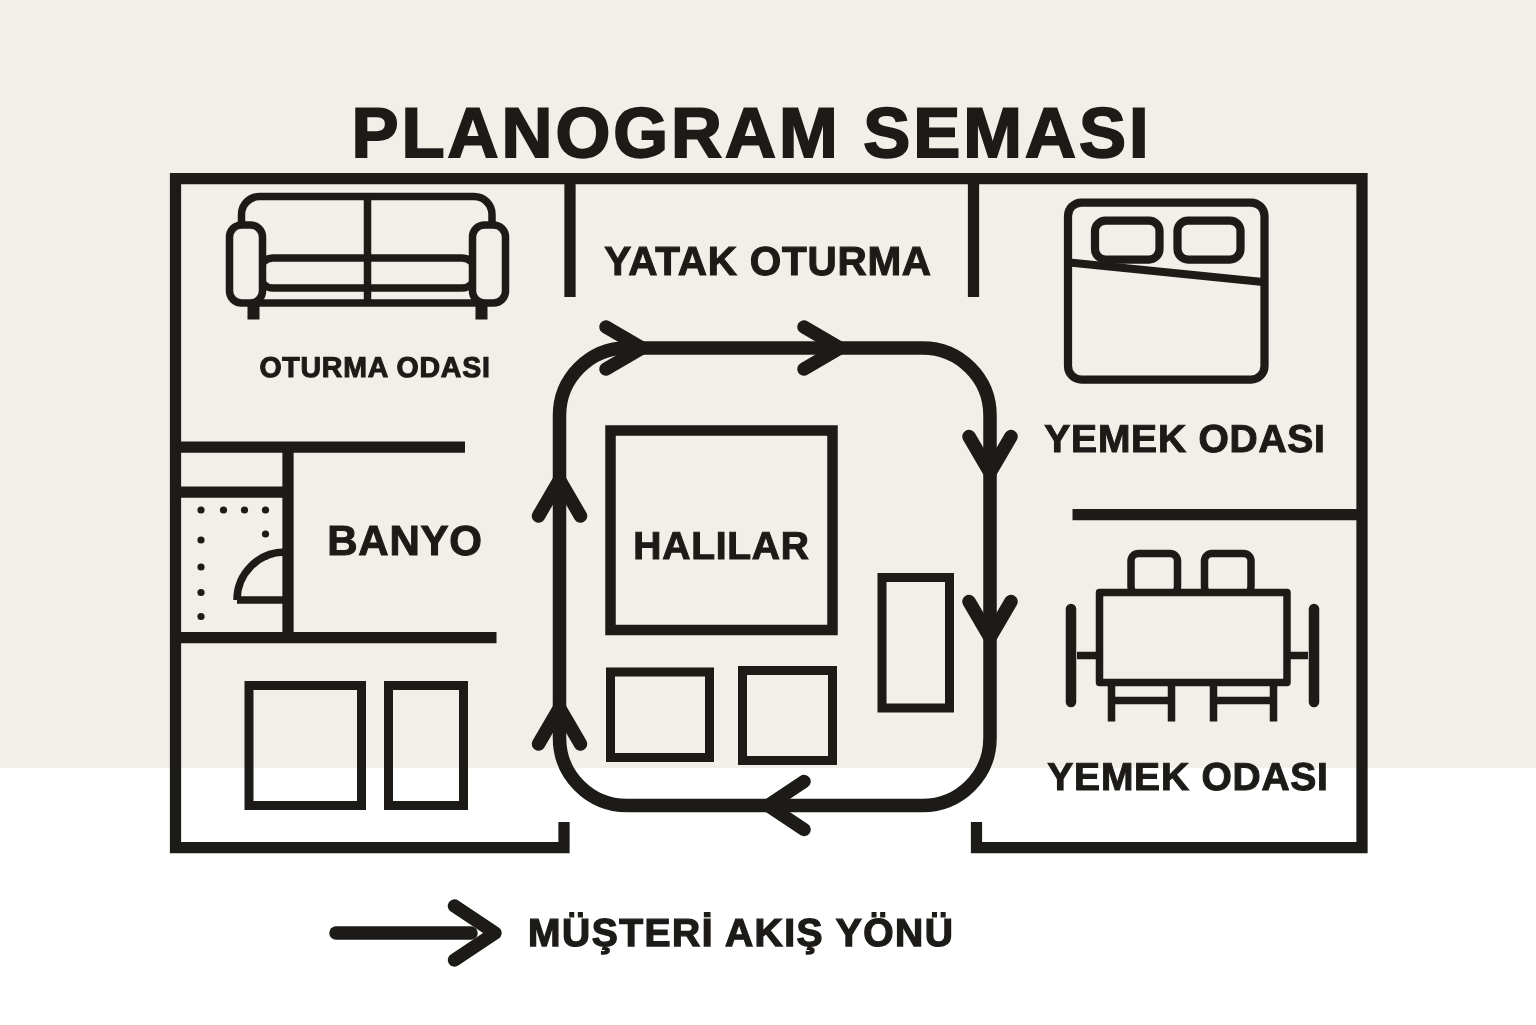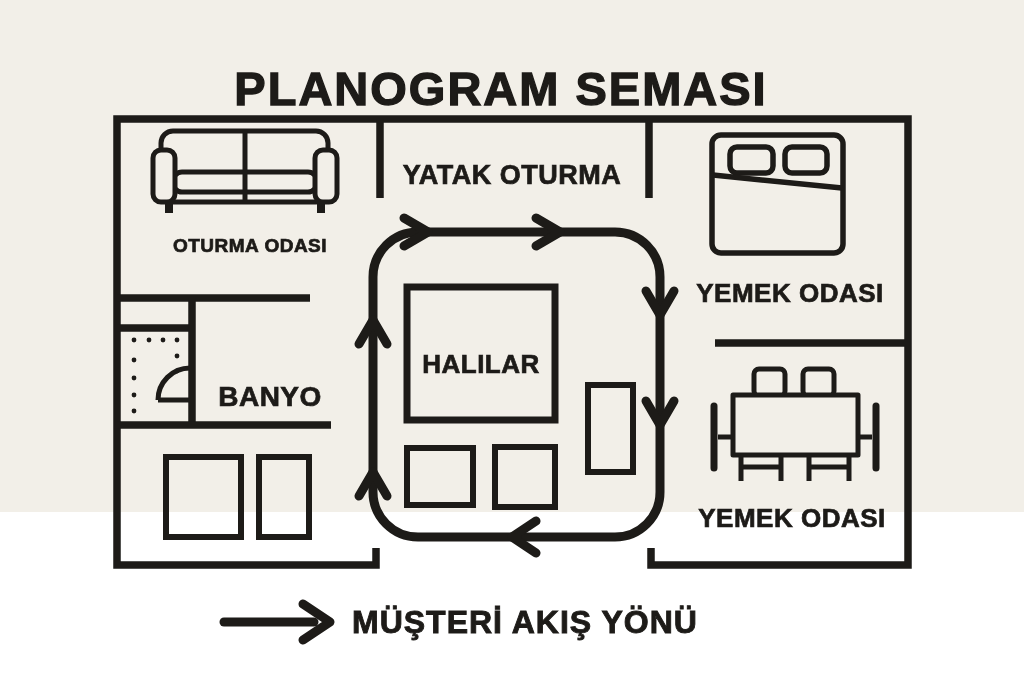--- a/index.html
+++ b/index.html
@@ -16,26 +16,26 @@
     -webkit-text-stroke:1.3px #1d1b18;
   }
   .lbl{
     position:absolute;transform:translate(-50%,-50%);
     font-weight:700;letter-spacing:.5px;white-space:nowrap;
     -webkit-text-stroke:.7px #1d1b18;
   }
   .lbl-living {left:250px;top:246px;font-size:19px;}
   .lbl-bedroom{left:512px;top:175px;font-size:27px;}
   .lbl-dining-upper{left:790px;top:293px;font-size:26px;}
-  .lbl-bathroom{left:270px;top:361px;font-size:28px;margin-top:36px;}
+  .lbl-bathroom{left:270px;top:361px;font-size:28px;}
   .lbl-carpets{left:481px;top:364px;font-size:26px;}
   .lbl-dining-lower{left:792px;top:518px;font-size:26px;}
   .legend-text{
     position:absolute;left:352px;top:622px;transform:translateY(-50%);
-    font-size:32px;font-weight:700;letter-spacing:1px;white-space:nowrap;
+    font-size:26px;font-weight:700;letter-spacing:1px;white-space:nowrap;
     -webkit-text-stroke:.9px #1d1b18;
   }
 </style>
 </head>
 <body>
 
 <div class="stage">
 
   <h1 class="title">PLANOGRAM SEMASI</h1>
 

